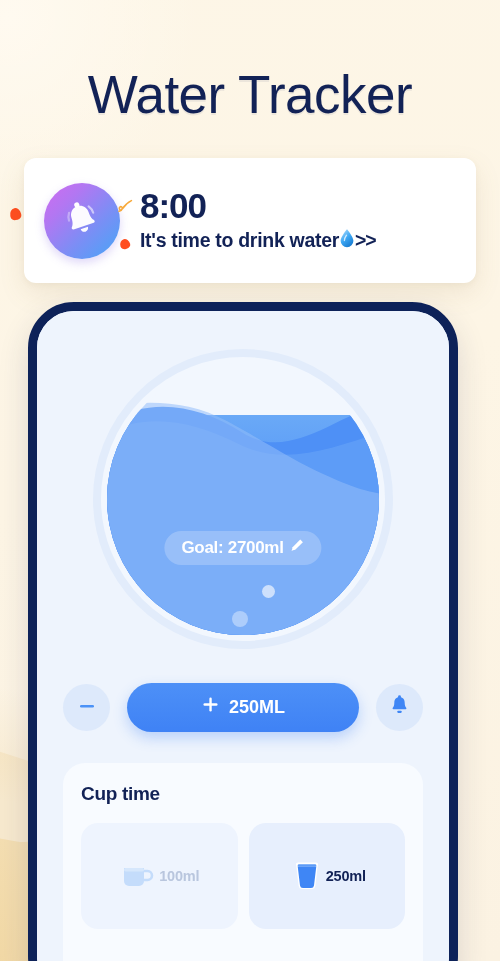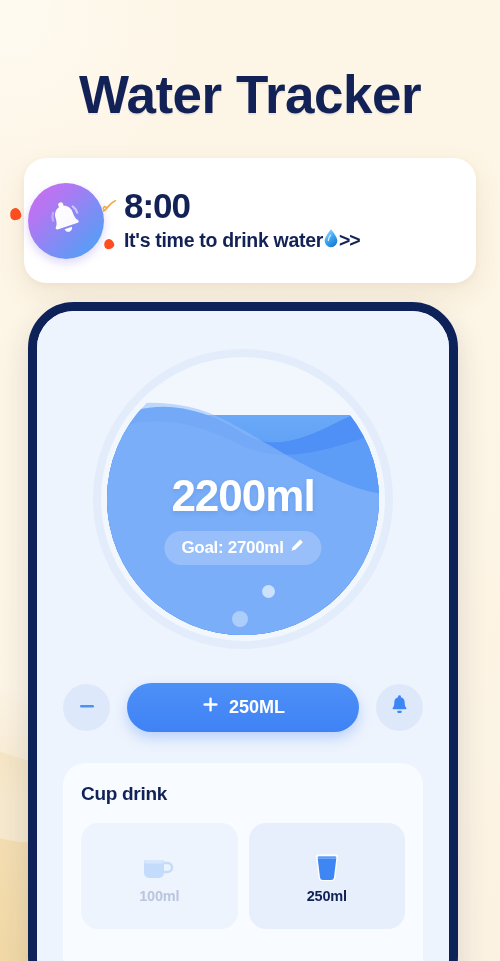--- a/index.html
+++ b/index.html
@@ -57,39 +57,39 @@
   .deco-dot-teal {
     width: 7px; height: 7px; border-radius: 50%;
     background: #12c9a8;
   }
 
   
   .title {
     position: absolute; top: 64px; left: 0; width: 100%;
     text-align: center;
     font-size: 53px;
-    font-weight: 700;
+    font-weight: 400;
     letter-spacing: -0.5px;
     color: #122256;
     z-index: 5;
     text-shadow: 0 2px 0 rgba(18,34,86,.07);
   }
 
   
   .notif-card {
     position: absolute;
     left: 24px; top: 158px;
     width: 452px; height: 125px;
     background: #ffffff;
-    border-radius: 22px;
+    border-radius: 12px;
     box-shadow: 0 10px 26px rgba(150,125,80,.13), 0 2px 6px rgba(150,125,80,.07);
     z-index: 6;
     display: flex;
     align-items: center;
-    padding-left: 4px;
+    padding-left: 20px;
   }
   .notif-avatar {
     width: 76px; height: 76px;
     border-radius: 50%;
     background: linear-gradient(135deg, #d06bf0 0%, #b277f2 28%, #7b8ef5 62%, #45a6f7 100%);
     position: relative;
     flex: 0 0 auto;
     box-shadow: 0 4px 10px rgba(140,110,230,.28);
   }
   .bell-glyph {
@@ -217,21 +217,21 @@
     font-size: 19px; font-weight: 700; color: #122256;
     letter-spacing: -0.3px;
     margin-bottom: 18px;
   }
   .cup-grid { display: flex; gap: 11px; }
   .cup-item {
     flex: 1 1 0;
     height: 106px;
     border-radius: 17px;
     background: #eef4fe;
-    display: flex; flex-direction: column;
+    display: flex; flex-direction: row;
     align-items: center; justify-content: center;
     gap: 0;
     text-align: right;
   }
   .cup-item.selected { background: #e7effd; }
   .cup-label {
     font-size: 14.5px; font-weight: 700; color: #b9c6de;
     letter-spacing: -0.2px;
   }
   .cup-item.selected .cup-label { color: #122256; }
@@ -306,21 +306,20 @@
 
         <svg class="wave-svg" viewBox="0 0 288 288" preserveAspectRatio="none">
           <path d="M0,62 C48,36 96,44 144,74 C192,104 240,58 288,44 L288,288 L0,288 Z" fill="#4e90f6"></path>
           <path d="M0,74 C44,52 92,62 140,86 C188,110 238,90 288,74 L288,288 L0,288 Z" fill="#5f9df7" opacity="0.9"></path>
           <path d="M0,46 C40,40 84,38 128,62 C172,86 198,104 230,118 C260,132 276,136 288,138 L288,288 L0,288 Z" fill="#93bdf9" opacity="0.55"></path>
         </svg>
 
         <div class="bubble b1"></div>
         <div class="bubble b2"></div>
 
-        <div class="amount">2200ml</div>
 
         <div class="goal-pill">
           <span>Goal: 2700ml</span>
           <span>
             <svg width="15" height="15" viewBox="0 0 16 16">
               <path d="M11.6 1.6l2.8 2.8-8.2 8.2-3.6.8.8-3.6z" fill="#ffffff"></path>
               <path d="M2.4 13.6l1.1-.25-0.85-0.85z" fill="#ffffff"></path>
             </svg>
           </span>
         </div>
@@ -353,21 +352,21 @@
           <svg width="23" height="23" viewBox="0 0 24 24">
             <path d="M12 3.2c-3.1 0-5.4 2.5-5.4 5.6 0 3.4-0.8 4.6-1.6 5.5-0.5.6-.1 1.6.6 1.6h12.8c.7 0 1.1-1 .6-1.6-.8-.9-1.6-2.1-1.6-5.5 0-3.1-2.3-5.6-5.4-5.6z" fill="#3f86f5"></path>
             <circle cx="12" cy="2.9" r="1.5" fill="#3f86f5"></circle>
             <rect x="9.6" y="17.6" width="4.8" height="2.1" rx="1.05" fill="#3f86f5"></rect>
           </svg>
         </span>
       </div>
     </div>
 
     <div class="cup-card">
-      <div class="cup-title">Cup drink</div>
+      <div class="cup-title">Cup time</div>
 
       <div class="cup-grid">
 
         <div class="cup-item">
           <span class="cup-icon">
             <svg width="40" height="34" viewBox="0 0 40 34">
               <path d="M5 9h20v13a5 5 0 0 1-5 5H10a5 5 0 0 1-5-5z" fill="#c4dcfb"></path>
               <path d="M25 12h3.5a4.5 4.5 0 0 1 0 9H25" stroke="#c4dcfb" stroke-width="2.6" fill="none" stroke-linecap="round"></path>
               <rect x="5" y="9" width="20" height="3.4" rx="1.7" fill="#d6e7fc"></rect>
             </svg>

